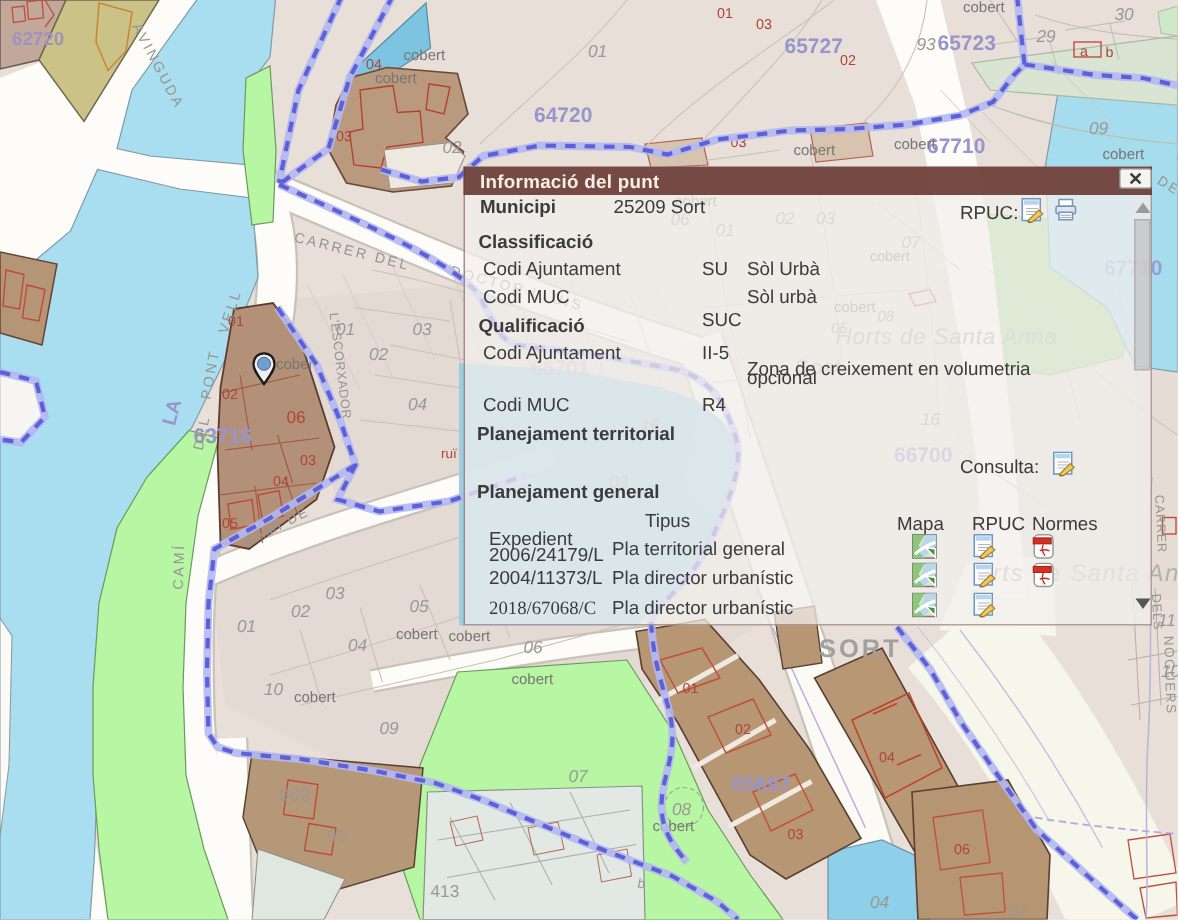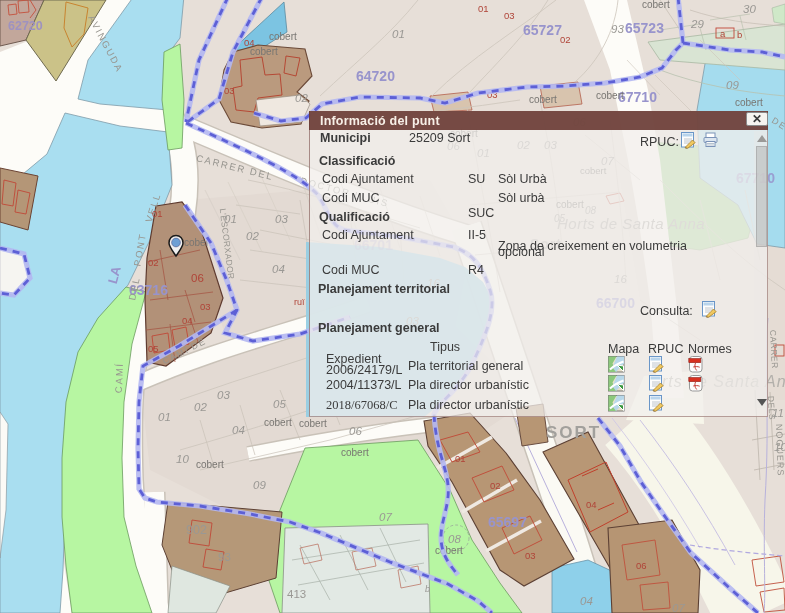--- a/index.html
+++ b/index.html
@@ -333,21 +333,21 @@
   <div class="t" style="left:391px;top:190px;"><svg width="17" height="17" viewBox="0 0 17 17">
           <rect x="1.5" y="0.5" width="12" height="14.5" fill="#fdfdfd" stroke="#6a96c8" stroke-width="1"></rect>
           <rect x="2.5" y="1.5" width="10" height="3" fill="#b8d4ec"></rect>
           <path d="M4,7 h8 M4,9 h8 M4,11 h5" stroke="#b0b8c0" stroke-width="0.8"></path>
           <path d="M5,15.5 L12.5,8 L15.2,10.7 L7.8,16.2 Z" fill="#f0c860" stroke="#a8822c" stroke-width="0.8"></path>
           <path d="M5,15.8 L8,16.2 L5.8,16.6 Z" fill="#604020"></path>
         </svg></div>
   <div class="t" style="left:8px;top:210px;font-weight:bold;">Planejament general</div>
   <div class="t" style="left:16px;top:229px;margin-top:12px;">Expedient</div>
   <div class="t" style="left:100px;top:229px;margin-left:20px;">Tipus</div>
-  <div class="t" style="left:298px;top:231px;">Mapa</div>
+  <div class="t" style="left:288px;top:231px;">Mapa</div>
   <div class="t" style="left:338px;top:231px;">RPUC</div>
   <div class="t" style="left:378px;top:231px;">Normes</div>
   <div class="t" style="left:16px;top:252px;">2006/24179/L</div>
   <div class="t" style="left:98px;top:248px;">Pla territorial general</div>
   <div class="t" style="left:298px;top:245px;"><svg width="17" height="17" viewBox="0 0 17 17">
           <rect x="0.5" y="0.5" width="15.5" height="15.5" fill="#e8e0c8" stroke="#777"></rect>
           <path d="M0.5,0.5 h8 l-4,7 l4,8.5 h-8 Z" fill="#8cc87c"></path>
           <path d="M9,0.5 h7 v7 l-8,8.5 l-3.5,-4.5 Z" fill="#b8d8ea"></path>
           <path d="M2,13.5 C6,9.5 10,7.5 15.5,5.5" stroke="#fff" stroke-width="2" fill="none"></path>
           <path d="M9,9 L15.5,15.5 L15.5,10 Z" fill="#3c9840" stroke="#fff" stroke-width="1"></path>

